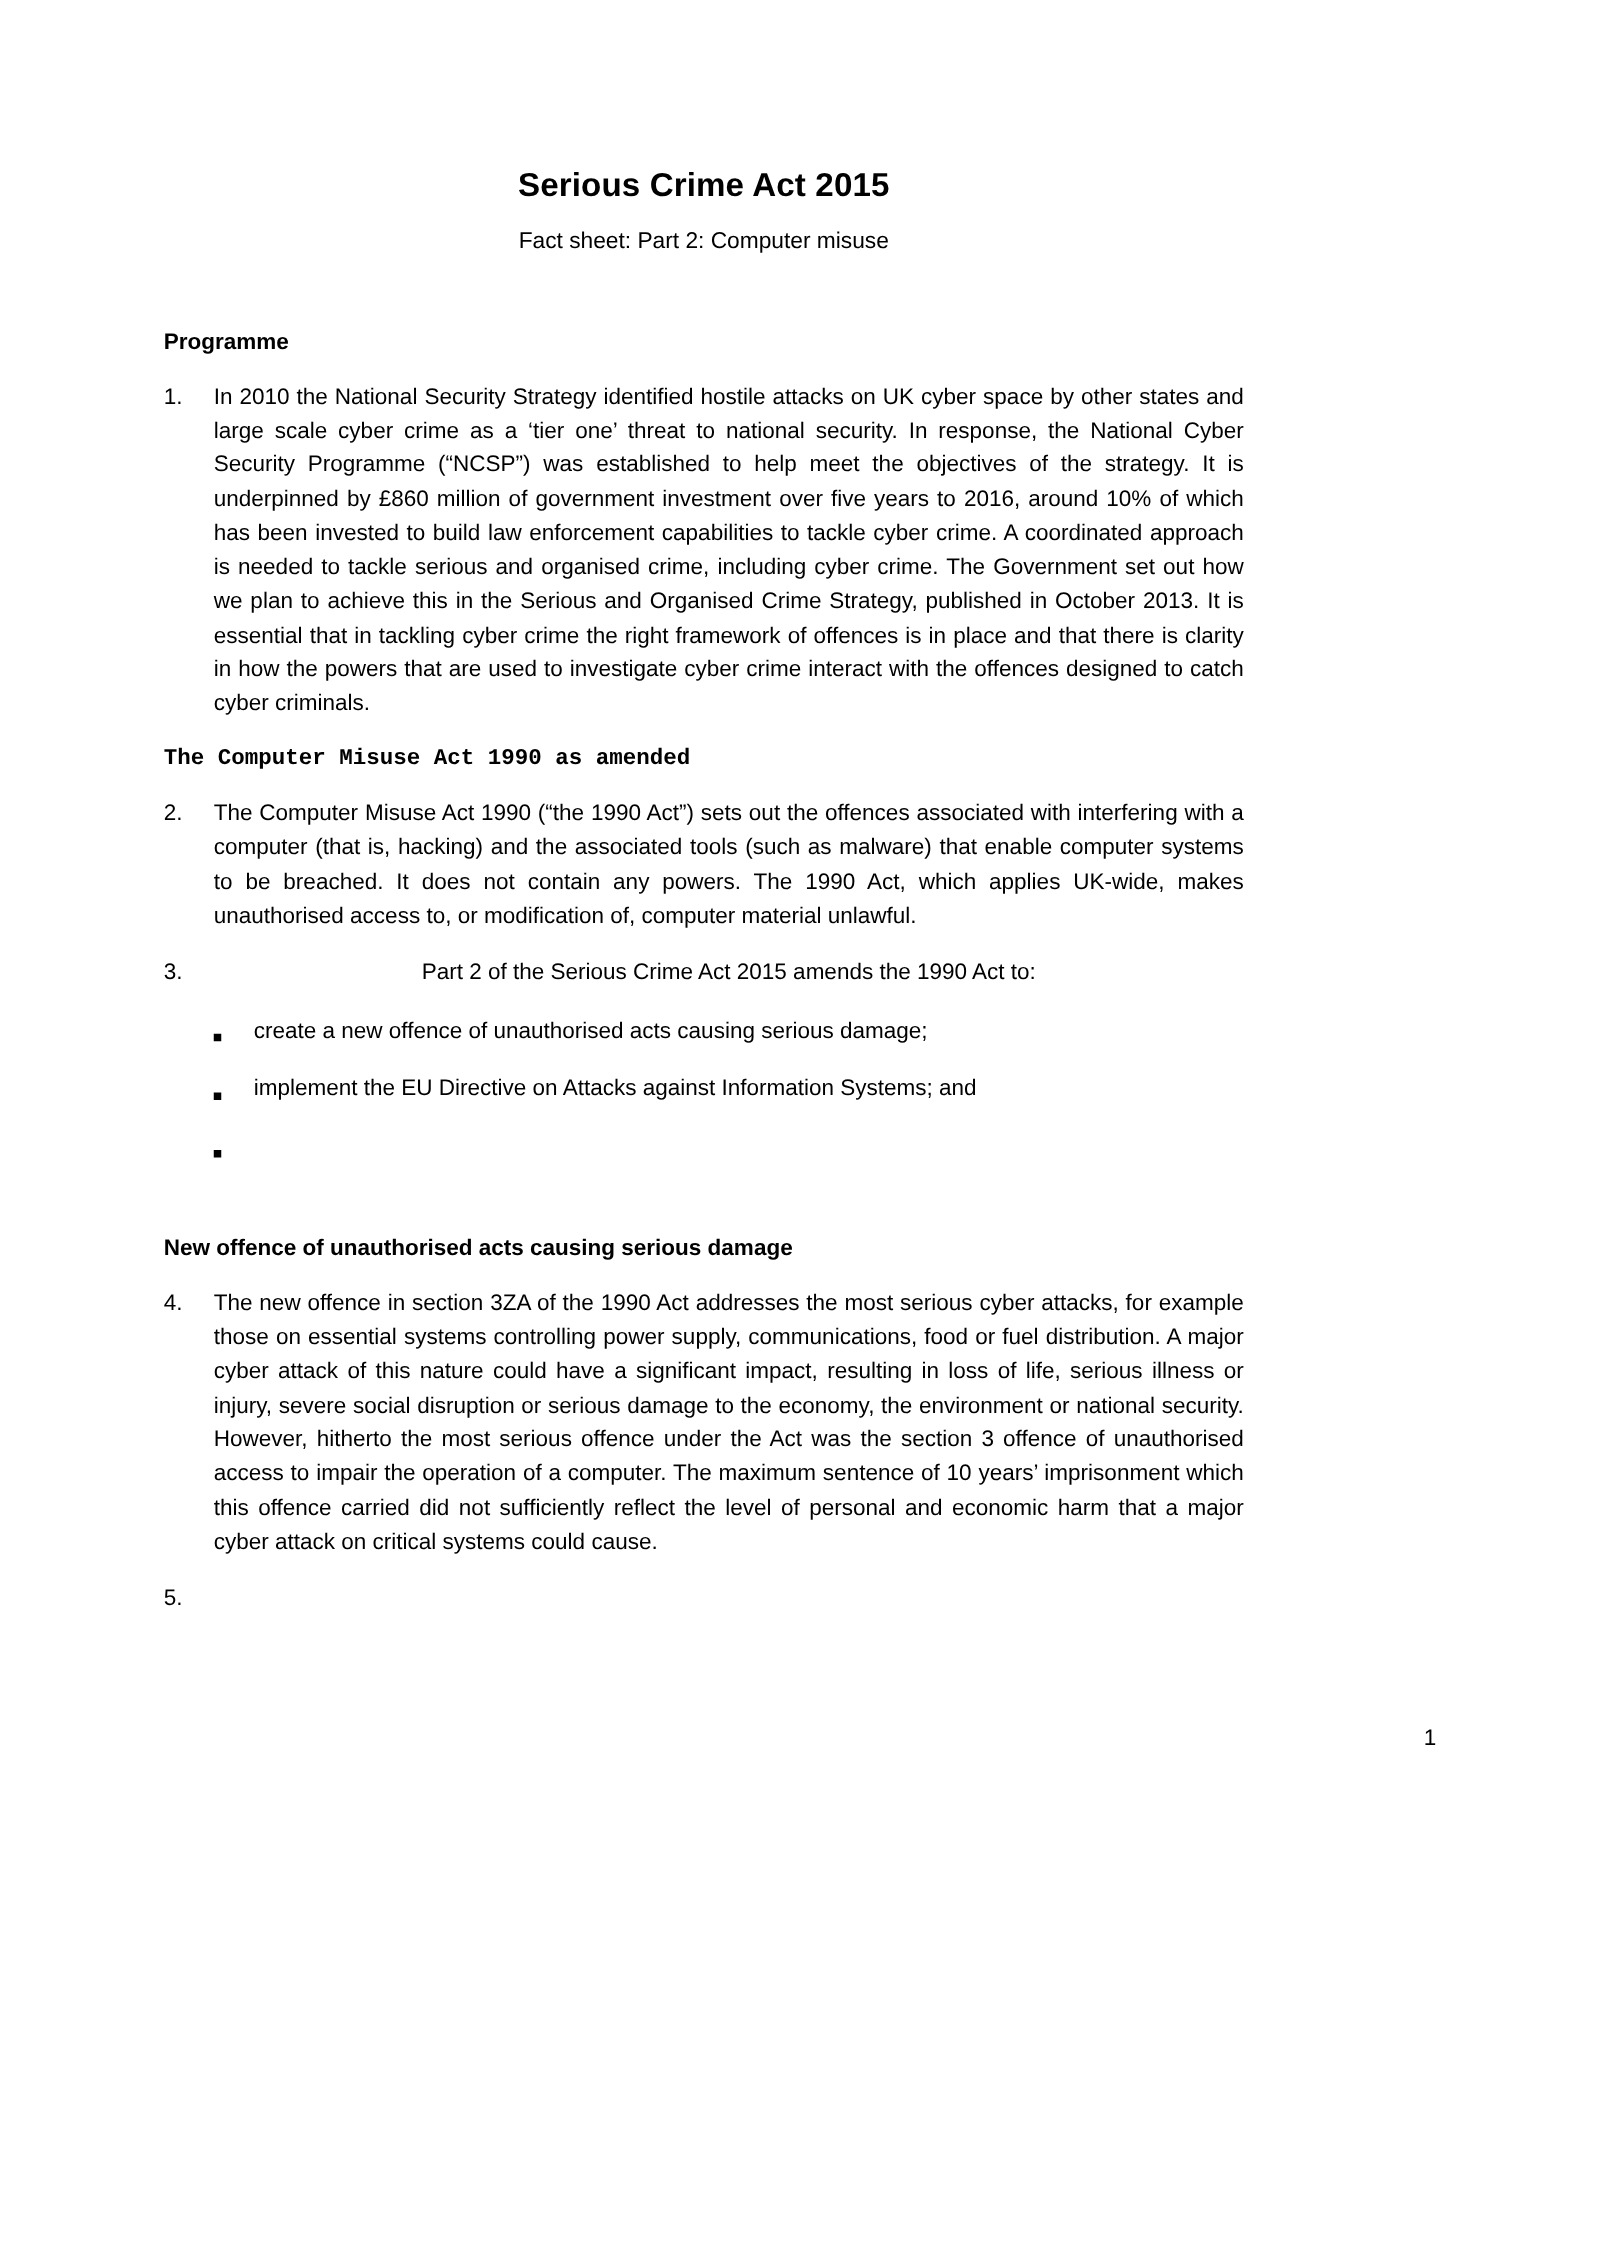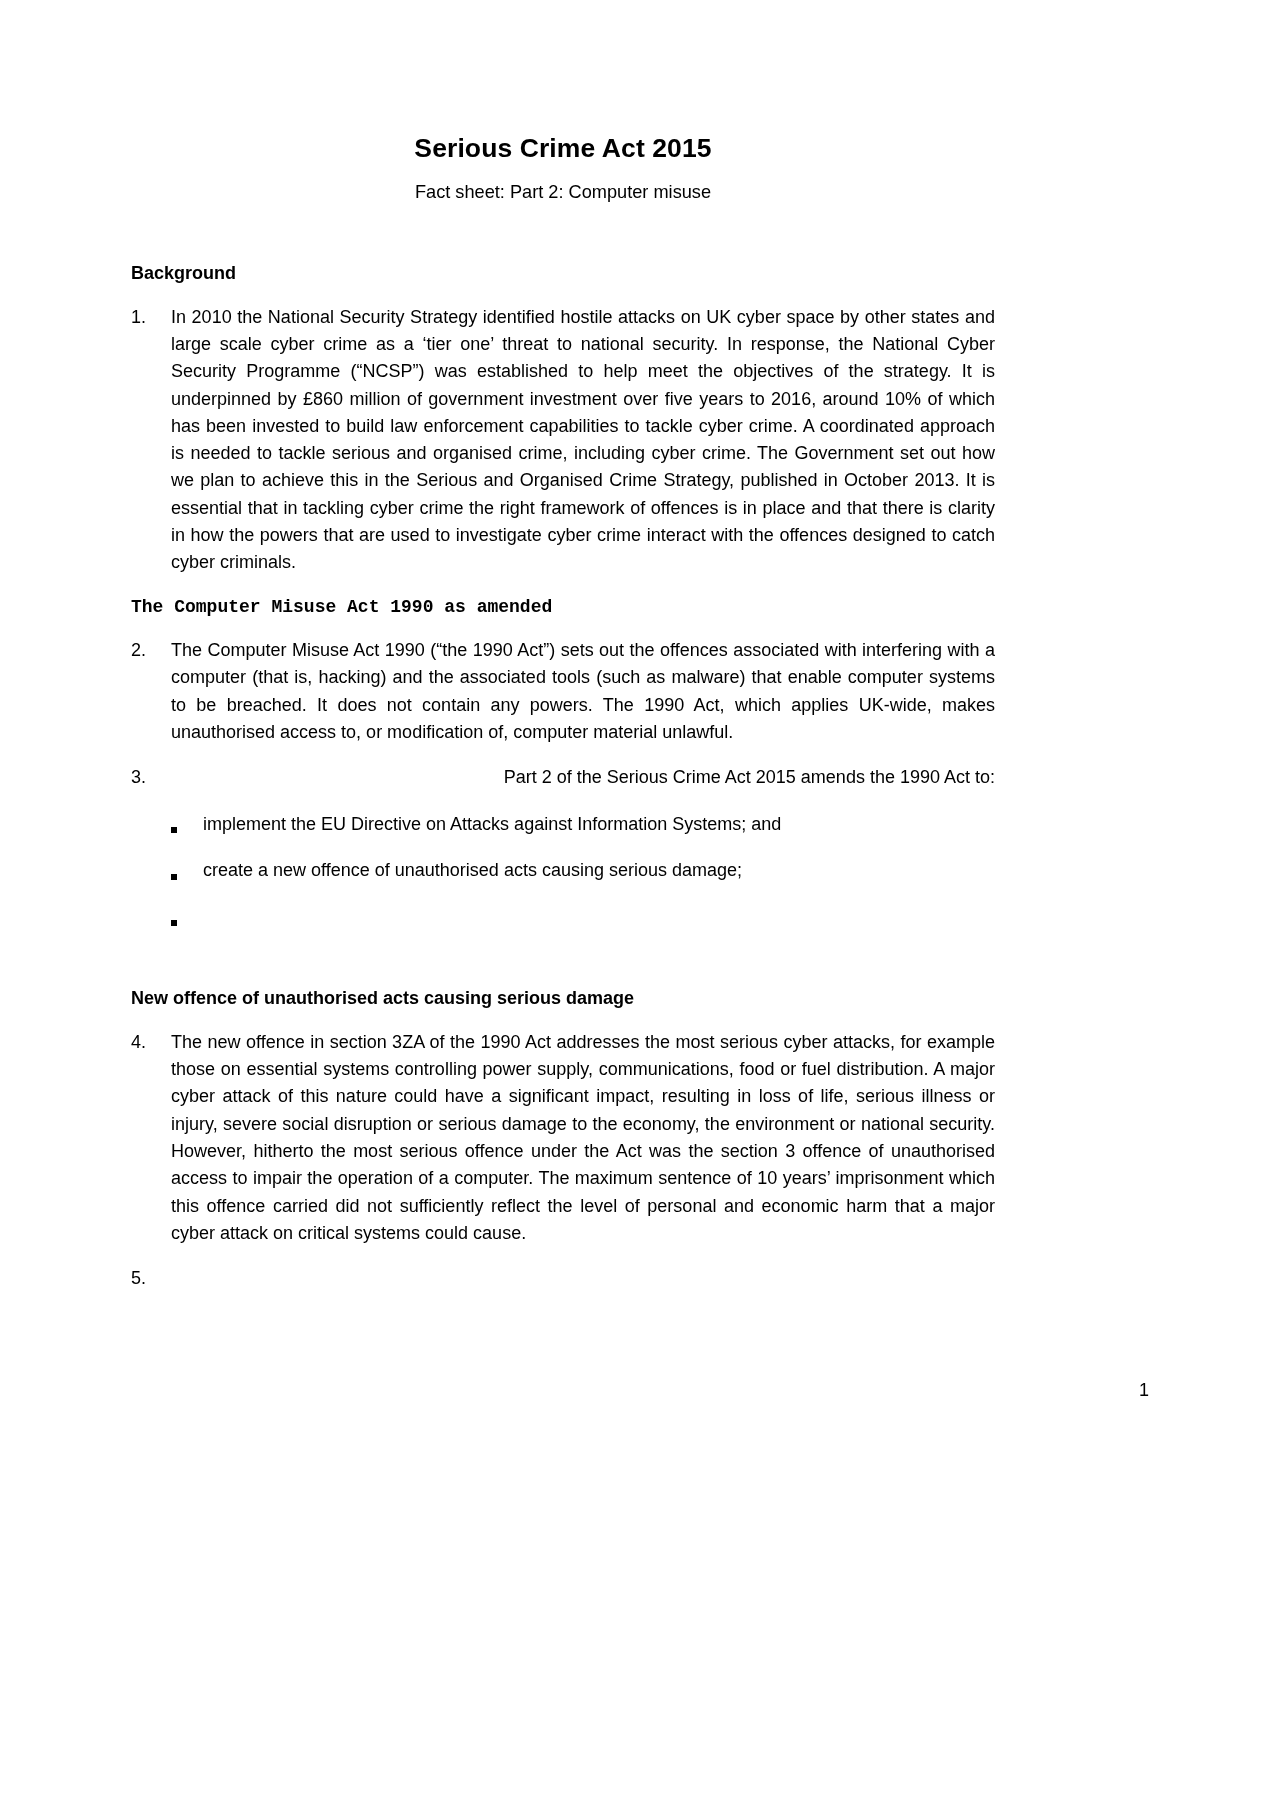--- a/index.html
+++ b/index.html
@@ -66,21 +66,21 @@
   .para .num {
     flex: 0 0 40px;
     text-align: left;
     font-size: 18px;
   }
   .para .txt {
     flex: 1 1 auto;
     text-align: justify;
     text-justify: inter-word;
   }
-  .para .txt.nojust { text-align: right; }
+  .para .txt.nojust { text-align: center; }
 
   .bullets {
     margin: 0;
     padding: 0;
     list-style: none;
   }
   .bullet {
     display: flex;
     font-size: 18px;
     line-height: 27.3px;
@@ -115,21 +115,21 @@
 </style>
 </head>
 <body>
 
 <div class="page">
   <div class="content">
 
     <h1 class="doc-title">Serious Crime Act 2015</h1>
     <h2 class="doc-subtitle">Fact sheet: Part 2:  Computer misuse</h2>
 
-    <h3 class="section-heading sh-background">Background</h3>
+    <h3 class="section-heading sh-background">Programme</h3>
 
     <div class="para">
       <span class="num">1.</span>
       <span class="txt">In 2010 the National Security Strategy identified hostile attacks on UK cyber space by other states and large scale cyber crime as a ‘tier one’ threat to national security. In response, the National Cyber Security Programme (“NCSP”) was established to help meet the objectives of the strategy.  It is underpinned by £860 million of government investment over five years to 2016, around 10% of which has been invested to build law enforcement capabilities to tackle cyber crime. A coordinated approach is needed to tackle serious and organised crime, including cyber crime.  The Government set out how we plan to achieve this in the Serious and Organised Crime Strategy, published in October 2013. It is essential that in tackling cyber crime the right framework of offences is in place and that there is clarity in how the powers that are used to investigate cyber crime interact with the offences designed to catch cyber criminals.</span>
     </div>
 
     <h3 class="section-heading sh-cma">The Computer Misuse Act 1990 as amended</h3>
 
     <div class="para">
       <span class="num">2.</span>
@@ -137,25 +137,25 @@
     </div>
 
     <div class="para">
       <span class="num">3.</span>
       <span class="txt nojust">Part 2 of the Serious Crime Act 2015 amends the 1990 Act to:</span>
     </div>
 
     <ul class="bullets">
       <li class="bullet">
         <span class="marker"><span class="sq"></span></span>
-        <span class="btxt">implement the EU Directive on Attacks against Information Systems; and</span>
+        <span class="btxt">create a new offence of unauthorised acts causing serious damage;</span>
       </li>
       <li class="bullet">
         <span class="marker"><span class="sq"></span></span>
-        <span class="btxt">create a new offence of unauthorised acts causing serious damage;</span>
+        <span class="btxt">implement the EU Directive on Attacks against Information Systems; and</span>
       </li>
       <li class="bullet">
         <span class="marker"><span class="sq"></span></span>
       </li>
     </ul>
 
     <h3 class="section-heading sh-newoffence">New offence of unauthorised acts causing serious damage</h3>
 
     <div class="para">
       <span class="num">4.</span>

